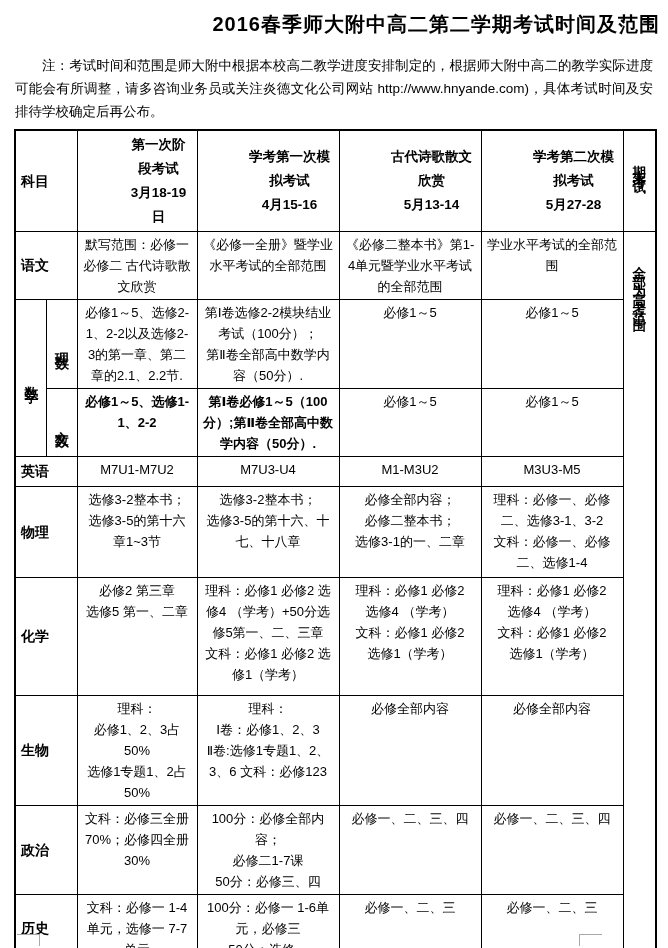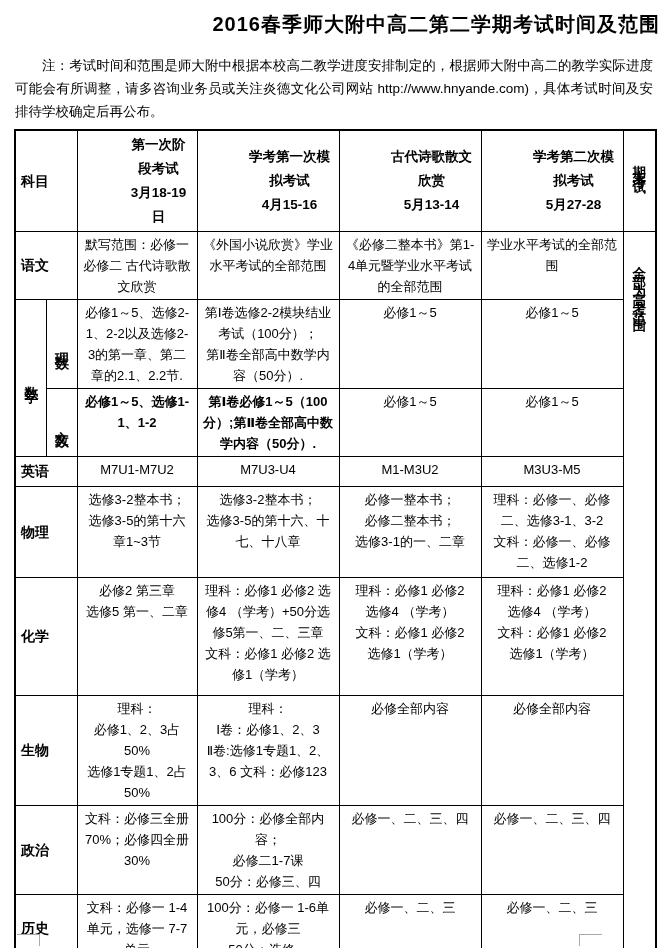--- a/index.html
+++ b/index.html
@@ -75,21 +75,21 @@
         <div>5月27-28</div>
       </th>
       <th class="vcell">
         <span class="vtext vhead">期末考试</span>
       </th>
     </tr>
 
     <tr class="r-yw">
       <th colspan="2" class="subject">语文</th>
       <td>默写范围：必修一 必修二 古代诗歌散文欣赏</td>
-      <td>《外国小说欣赏》学业水平考试的全部范围</td>
+      <td>《必修一全册》暨学业水平考试的全部范围</td>
       <td>《必修二整本书》第1-4单元暨学业水平考试的全部范围</td>
       <td>学业水平考试的全部范围</td>
       <td rowspan="10" class="vcell">
         <span class="vtext vside">全部为高考范围</span>
       </td>
     </tr>
 
     <tr class="r-lshu">
       <th rowspan="2" class="subject vcell">
         <span class="vtext vsub">数学</span>
@@ -101,45 +101,45 @@
       <td>第Ⅰ卷选修2-2模块结业考试（100分）；
 第Ⅱ卷全部高中数学内容（50分）.</td>
       <td>必修1～5</td>
       <td>必修1～5</td>
     </tr>
 
     <tr class="r-wshu">
       <th class="subject vcell">
         <span class="vtext vsub">文数</span>
       </th>
-      <td class="bold">必修1～5、选修1-1、1-2</td>
+      <td class="bold">必修1～5、选修1-1、2-2</td>
       <td class="bold">第Ⅰ卷必修1～5（100分）;第Ⅱ卷全部高中数学内容（50分）.</td>
       <td>必修1～5</td>
       <td>必修1～5</td>
     </tr>
 
     <tr class="r-en">
       <th colspan="2" class="subject">英语</th>
       <td>M7U1-M7U2</td>
       <td>M7U3-U4</td>
       <td>M1-M3U2</td>
       <td>M3U3-M5</td>
     </tr>
 
     <tr class="r-wl">
       <th colspan="2" class="subject">物理</th>
       <td>选修3-2整本书；
 选修3-5的第十六章1~3节</td>
       <td>选修3-2整本书；
 选修3-5的第十六、十七、十八章</td>
-      <td>必修一整本书；
+      <td>必修全部内容；
 必修二整本书；
 选修3-1的一、二章</td>
       <td>理科：必修一、必修二、选修3-1、3-2
-文科：必修一、必修二、选修1-2</td>
+文科：必修一、必修二、选修1-4</td>
     </tr>
 
     <tr class="r-hx">
       <th colspan="2" class="subject">化学</th>
       <td>必修2 第三章
 选修5 第一、二章</td>
       <td>理科：必修1 必修2 选修4 （学考）+50分选修5第一、二、三章
 文科：必修1 必修2 选修1（学考）</td>
       <td>理科：必修1 必修2
 选修4 （学考）

